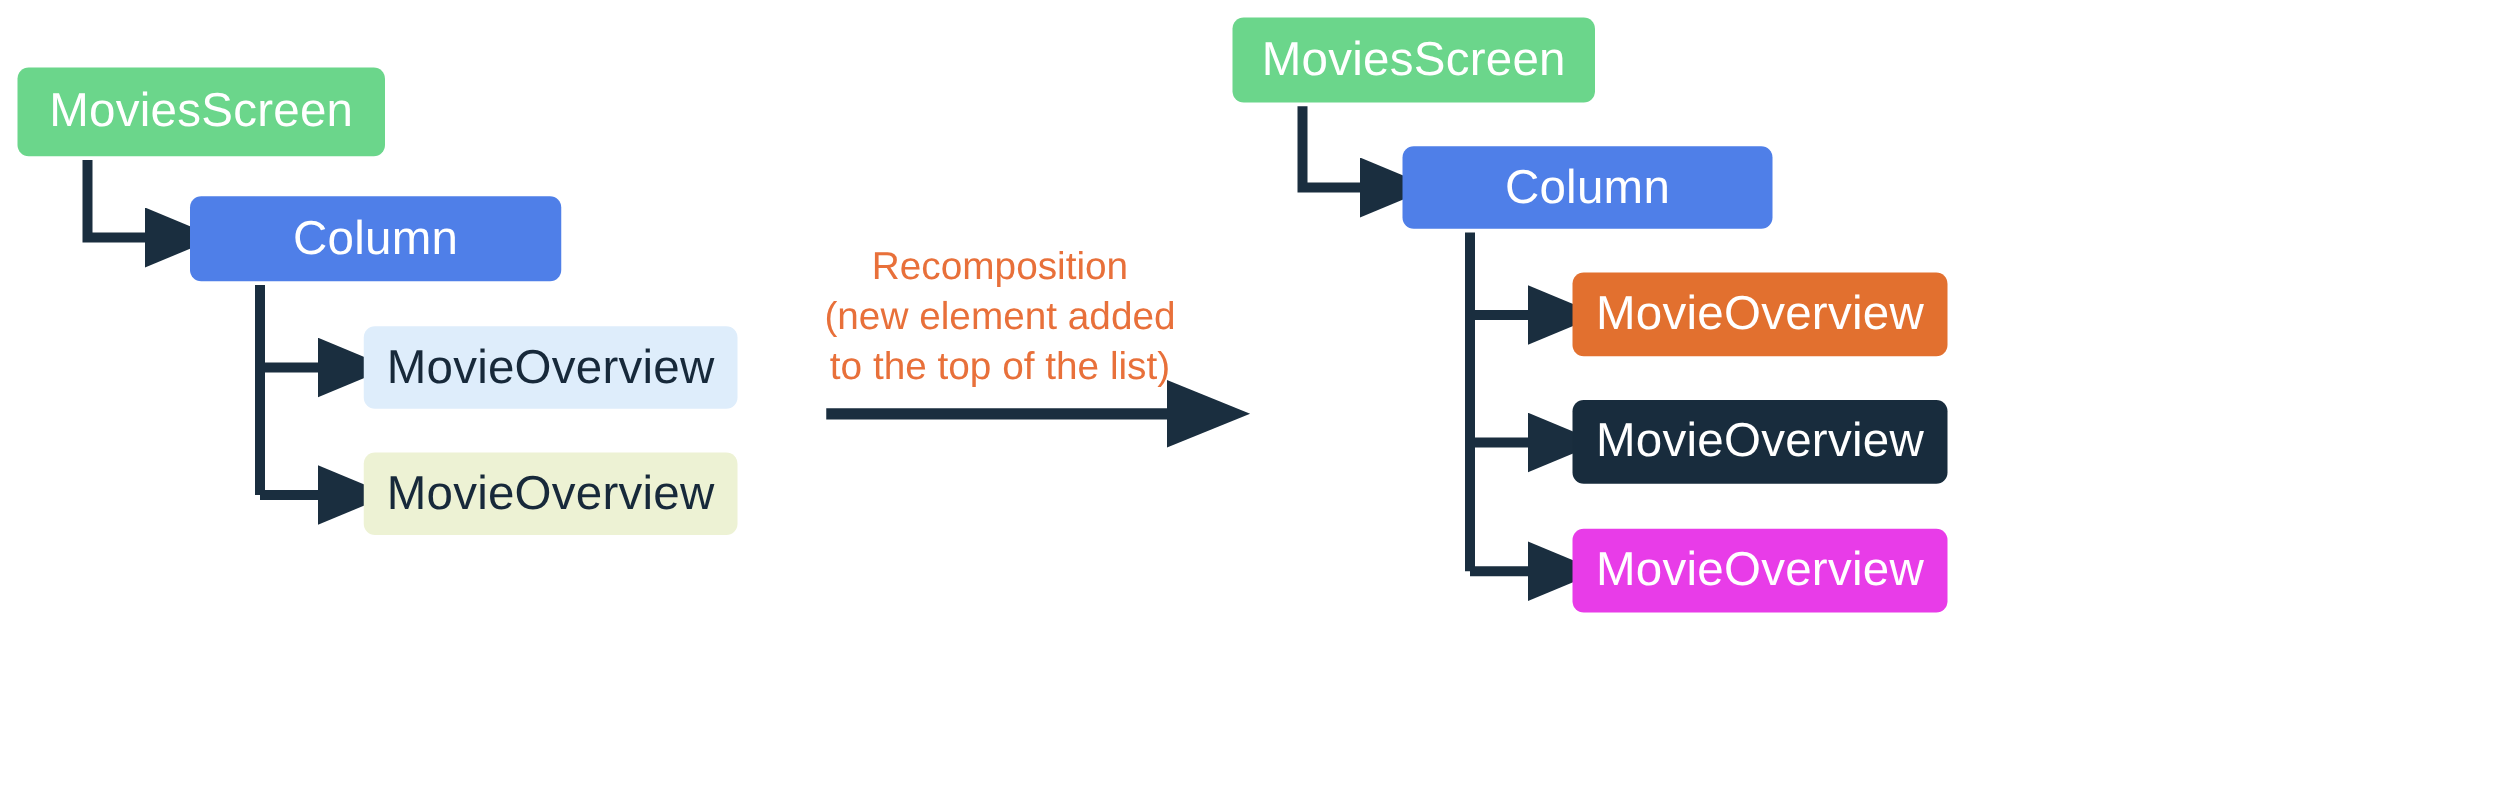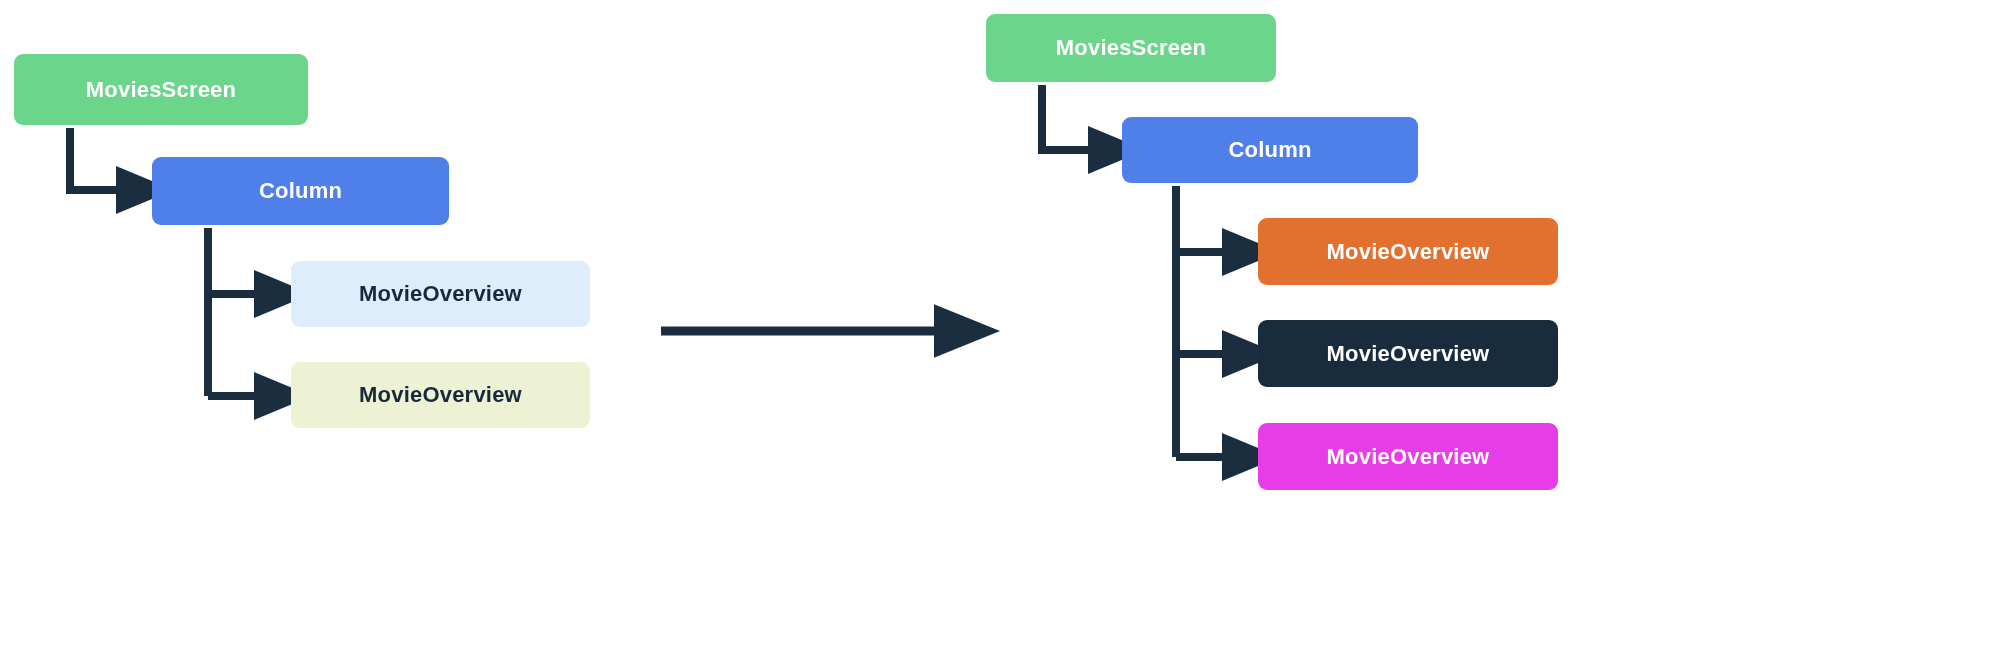--- a/index.html
+++ b/index.html
@@ -20,22 +20,22 @@
     width: 1999px;
     height: 648px;
   }
   .node {
     position: absolute;
     box-sizing: border-box;
     display: flex;
     align-items: center;
     justify-content: center;
     border-radius: 9px;
-    font-size: 22px;
-    font-weight: 700;
+    font-size: 38px;
+    font-weight: 400;
     letter-spacing: 0.2px;
     white-space: nowrap;
     user-select: none;
   }
   .connector-layer {
     position: absolute;
     inset: 0;
     width: 1999px;
     height: 648px;
     pointer-events: none;
@@ -99,20 +99,23 @@
   </div>
 
   <div class="node" style="left:291px; top:261px; width:299px; height:66px; background:#DEEDFB; color:#17293A;">
     <span>MovieOverview</span>
   </div>
 
   <div class="node" style="left:291px; top:362px; width:299px; height:66px; background:#EDF2D4; color:#17293A;">
     <span>MovieOverview</span>
   </div>
 
+  <div class="caption" style="left:600px; top:193px; width:400px; color:#E8703A;">Recomposition
+(new element added
+to the top of the list)</div>
 
   <div class="node" style="left:986px; top:14px; width:290px; height:68px; background:#6BD68B; color:#ffffff;">
     <span>MoviesScreen</span>
   </div>
 
   <div class="node" style="left:1122px; top:117px; width:296px; height:66px; background:#4F7FE8; color:#ffffff;">
     <span>Column</span>
   </div>
 
   <div class="node" style="left:1258px; top:218px; width:300px; height:67px; background:#E2702F; color:#ffffff;">

